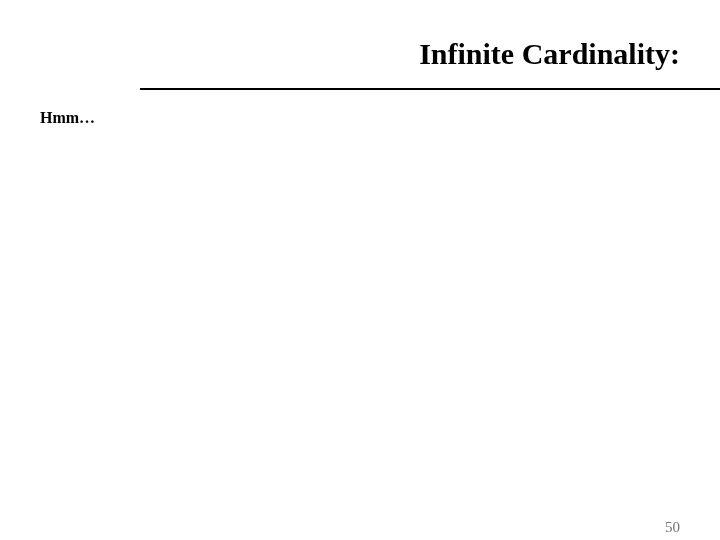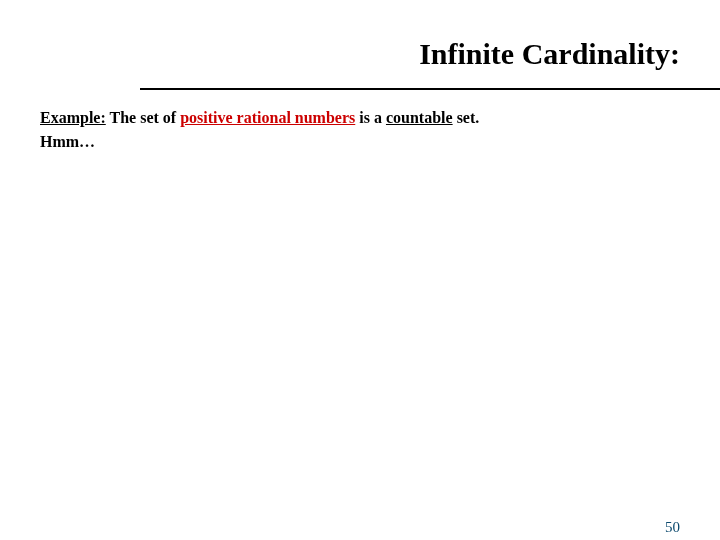--- a/index.html
+++ b/index.html
@@ -49,31 +49,28 @@
       text-decoration: underline;
     }
     .red {
       color: #cc0000;
     }
     .page-number {
       position: absolute;
       bottom: 20px;
       right: 40px;
       font-size: 15px;
-      color: #0c4a6e;
+      color: #737373;
     }
   </style>
 </head>
 <body>
 
 <div class="slide">
   <div class="title">
     <div>Infinite Cardinality:</div>
   </div>
   <hr class="divider">
   <div class="content">
-    <div class="line">
-      <span class="underline">Example:</span><span> The set of </span><span class="underline red">positive rational numbers</span><span> is a </span><span class="underline">countable</span><span> set.</span>
-    </div>
     <div class="line">Hmm…</div>
   </div>
   <div class="page-number">50</div>
 </div>
 
 </body></html>

